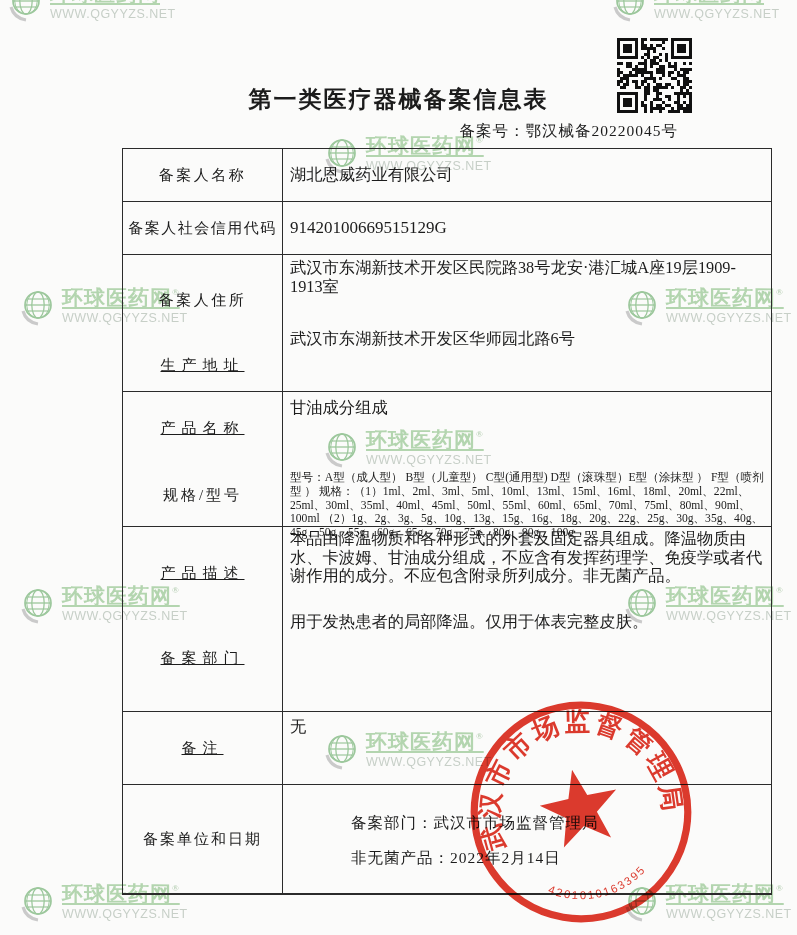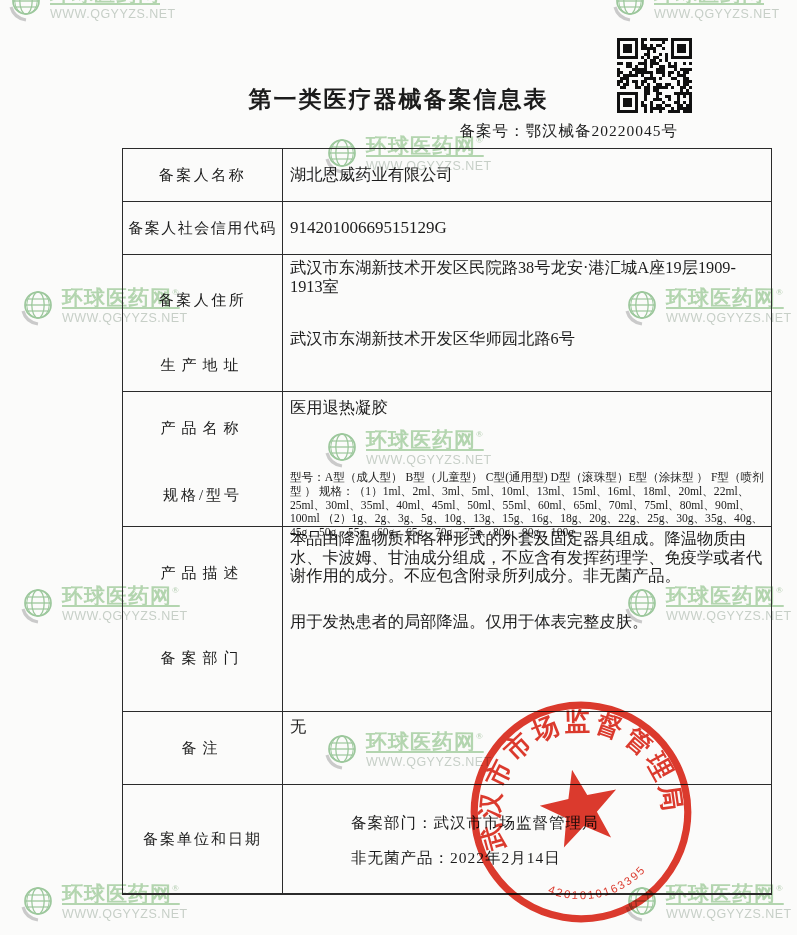--- a/index.html
+++ b/index.html
@@ -33,21 +33,21 @@
     border:1.6px solid #2b2b2b;border-bottom-width:2.6px;box-sizing:border-box;
     display:flex;flex-direction:column;background:transparent;}
   .row{position:relative;display:flex;border-top:1.4px solid #2b2b2b;box-sizing:border-box;}
   .row:first-child{border-top:none;}
   .lab{width:160px;flex:0 0 160px;border-right:1.4px solid #2b2b2b;position:relative;box-sizing:border-box;
     display:flex;align-items:center;justify-content:center;font-size:15px;letter-spacing:2.5px;}
   .val{flex:1;position:relative;display:flex;align-items:center;font-size:16.3px;box-sizing:border-box;}
   .lab .abs, .val .abs{position:absolute;left:0;right:0;}
   .lab .abs{text-align:center;}
   .val .abs{text-align:left;padding-left:7px;padding-right:4px;}
-  .sp{letter-spacing:6px;}
+  .sp{letter-spacing:6px;text-decoration:underline;}
   .vpad{padding-left:7px;}
   .spec{font-size:11.6px;line-height:13.8px;letter-spacing:0;}
   .desc{font-size:16.3px;line-height:18.6px;}
   .filing-line{padding-left:68px !important;font-size:15.5px;letter-spacing:1px;}
   
   .seal{position:absolute;left:466px;top:697px;width:230px;height:230px;z-index:5;
     mix-blend-mode:multiply;opacity:.92;transform:rotate(-12deg);pointer-events:none;}
 </style>
 </head>
 <body>
@@ -483,21 +483,21 @@
       <span class="abs" style="top:73px">武汉市东湖新技术开发区华师园北路6号</span>
     </div>
   </div>
 
   <div class="row" style="height:135px">
     <div class="lab">
       <span class="abs" style="top:94px;letter-spacing:3px">规格/型号</span>
       <span class="abs sp" style="top:27px">产品名称</span>
     </div>
     <div class="val">
-      <span class="abs" style="top:5px">医用退热凝胶</span>
+      <span class="abs" style="top:5px">甘油成分组成</span>
       <span class="abs spec" style="top:79px">型号：A型（成人型） B型（儿童型） C型(通用型)  D型（滚珠型）E型（涂抹型 ） F型（喷剂型 ） 规格：（1）1ml、2ml、3ml、5ml、10ml、13ml、15ml、16ml、18ml、20ml、22ml、25ml、30ml、35ml、40ml、45ml、50ml、55ml、60ml、65ml、70ml、75ml、80ml、90ml、100ml （2）1g、2g、3g、5g、10g、13g、15g、16g、18g、20g、22g、25g、30g、35g、40g、45g、50g、55g、60g、65g、70g、75g、80g、90g、100g</span>
     </div>
   </div>
 
   <div class="row" style="height:185px">
     <div class="lab">
       <span class="abs sp" style="top:37px">产品描述</span>
       <span class="abs sp" style="top:122px">备案部门</span>
     </div>
     <div class="val">

